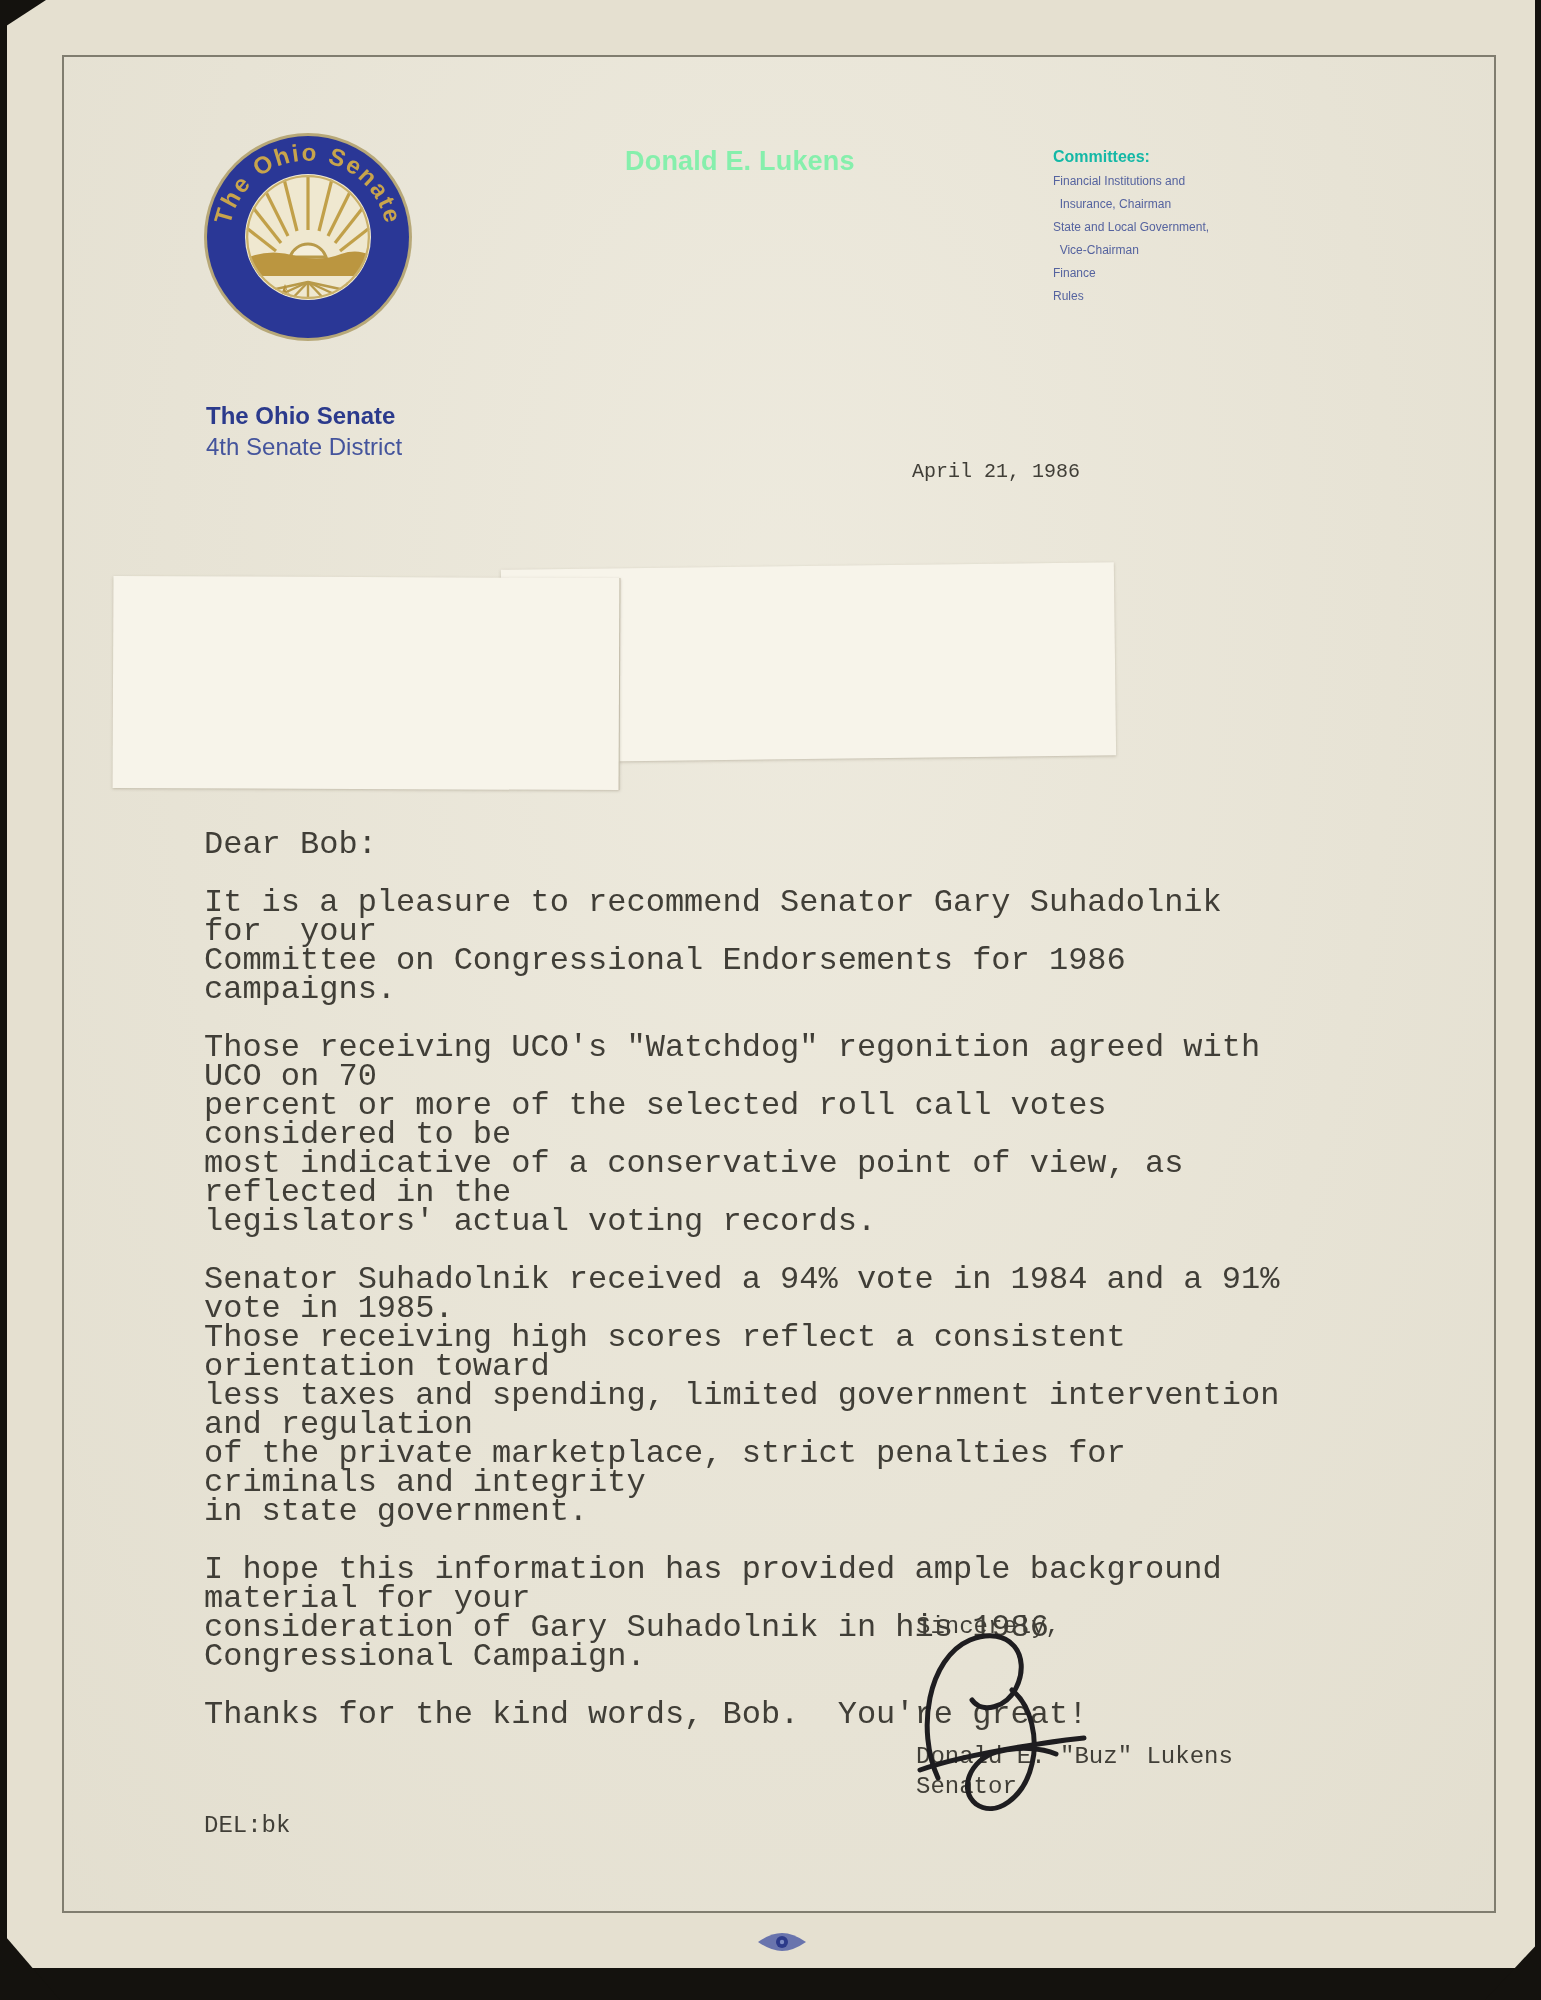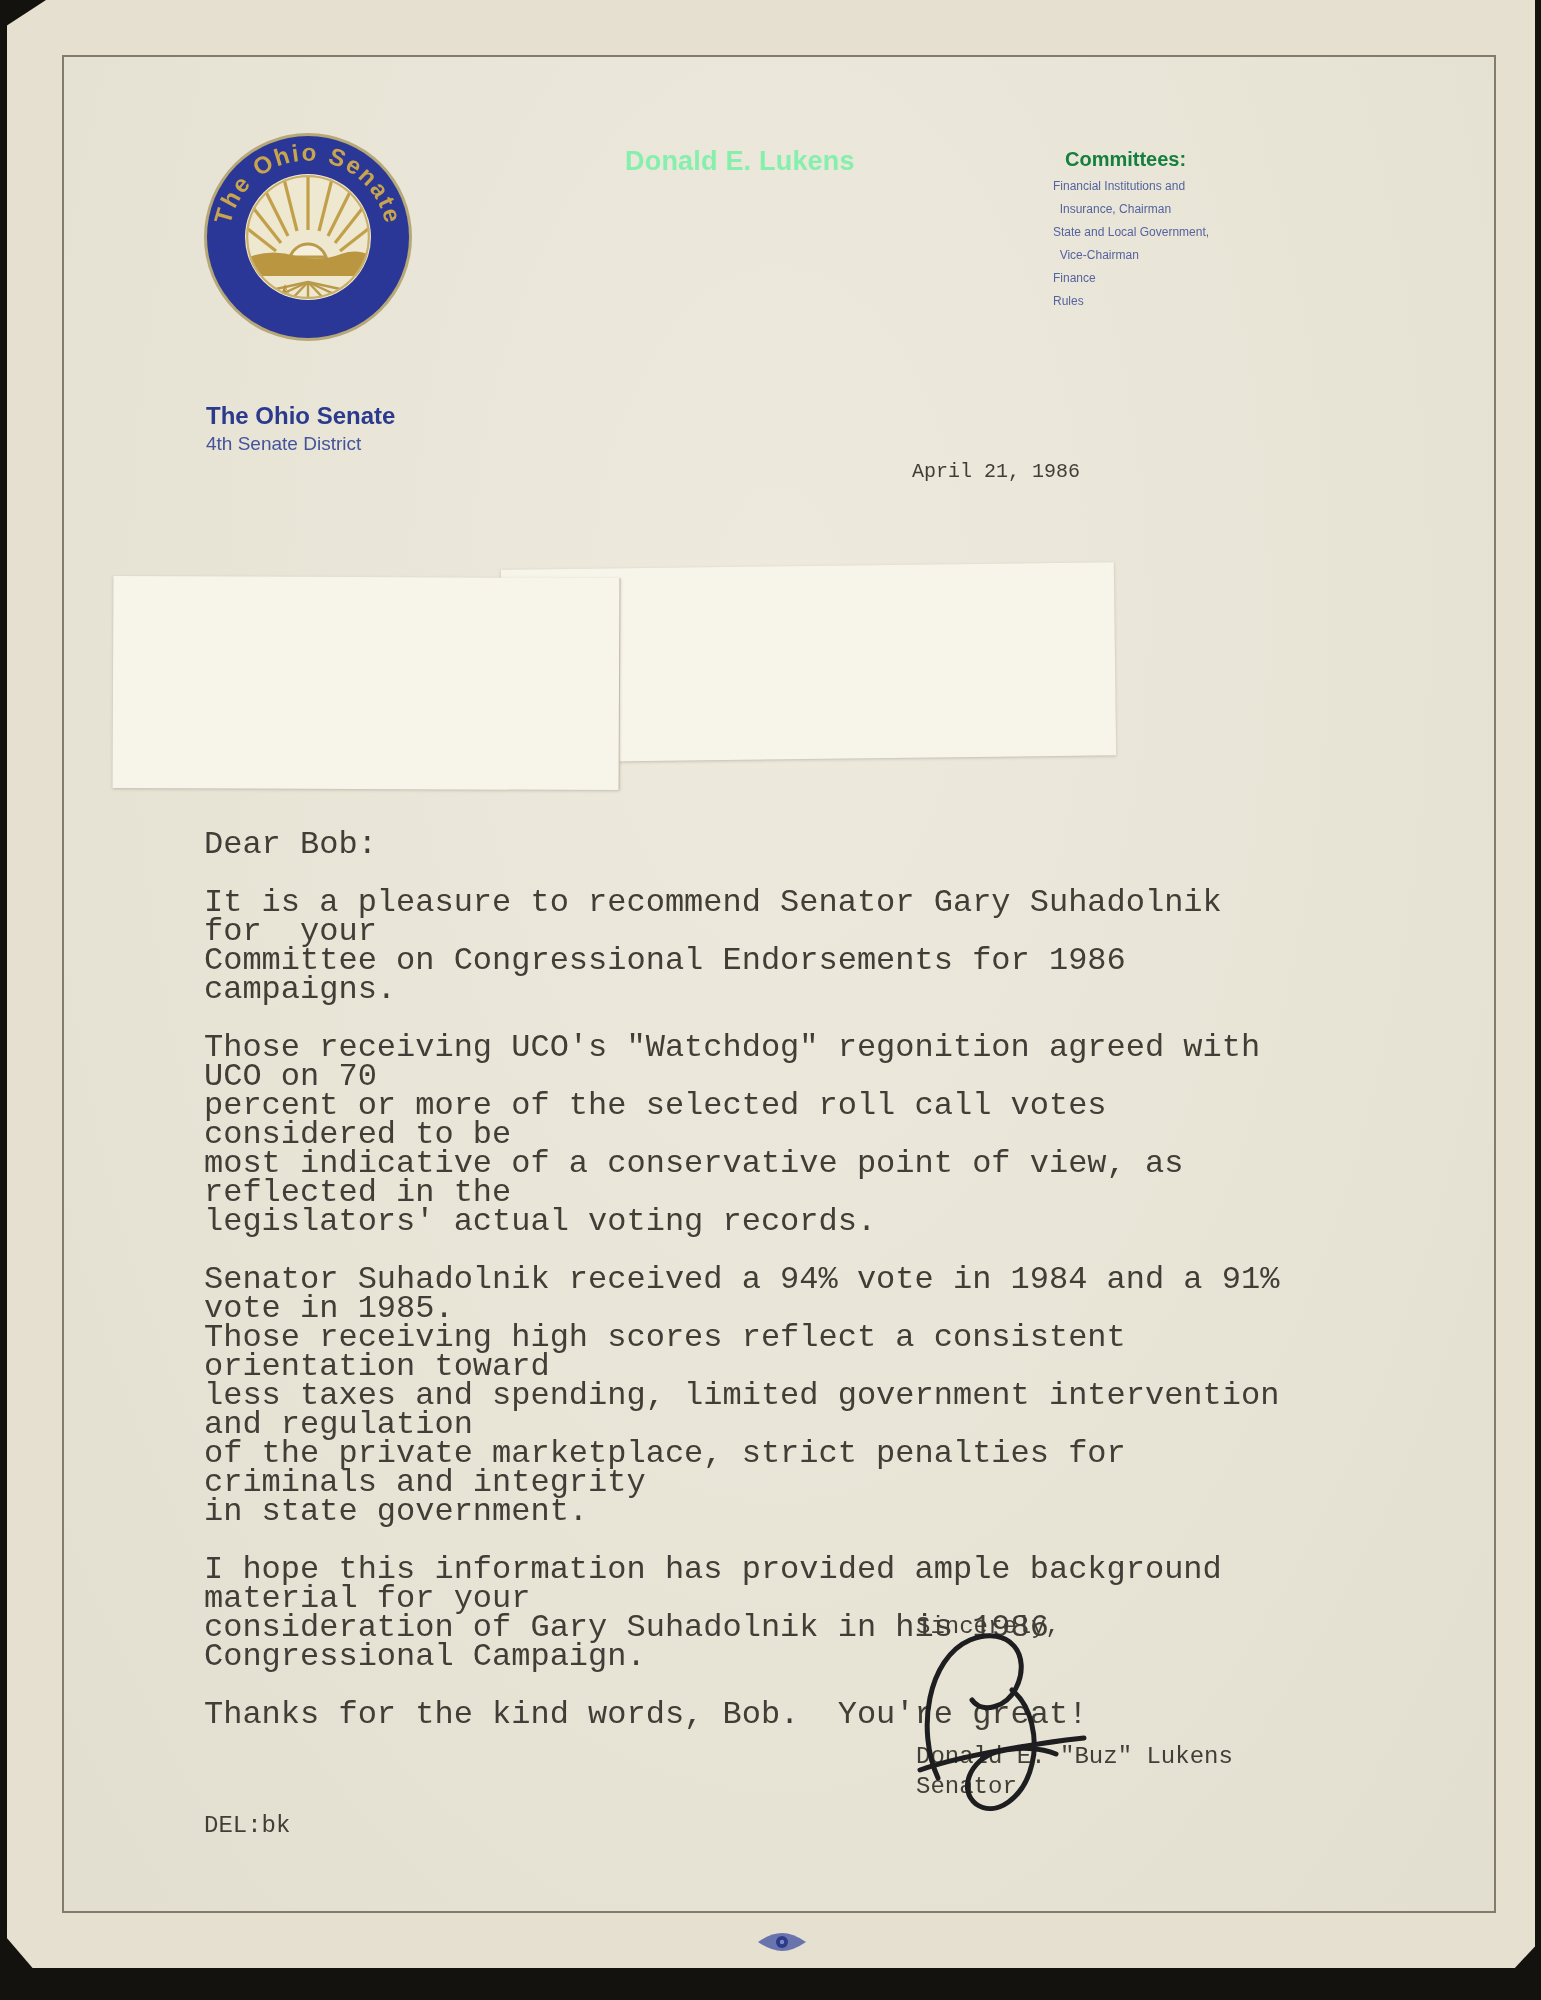--- a/index.html
+++ b/index.html
@@ -20,25 +20,25 @@
   .tape{position:absolute;background:#f7f4ea;box-shadow:0 1px 3px rgba(120,110,85,.35);}
   .tape.right{left:502px;top:566px;width:613px;height:193px;transform:rotate(-.7deg);}
   .tape.left{left:113px;top:577px;width:506px;height:212px;transform:rotate(.25deg);
              border-right:1px solid rgba(150,140,115,.55);}
   
   .seal{position:absolute;left:201px;top:126px;width:214px;height:222px;}
   .hdr-name{position:absolute;left:625px;top:146px;font-size:27px;font-weight:bold;
             color:#86efac;letter-spacing:.2px;}
   .hdr-addr{position:absolute;left:625px;top:182px;font-size:22px;line-height:30px;color:#44549c;}
   .cmt{position:absolute;left:1053px;top:148px;color:#55639f;}
-  .cmt .t{font-size:20px;font-weight:bold;color:#15803d;margin-bottom:4px;margin-left:12px;}
+  .cmt .t{font-size:16px;font-weight:bold;color:#14b8a6;margin-bottom:4px;}
   .cmt .l{font-size:12px;line-height:23px;white-space:pre;}
   .org{position:absolute;left:206px;top:402px;}
   .org .a{font-size:24px;font-weight:bold;color:#2b3a8c;}
-  .org .b{font-size:19px;color:#44549c;margin-top:3px;}
+  .org .b{font-size:24px;color:#44549c;margin-top:3px;}
   
   .mono{font-family:"Liberation Mono","DejaVu Sans Mono",monospace;color:#403e37;}
   .date{position:absolute;left:912px;top:460px;font-size:20px;}
   .body{position:absolute;left:204px;top:830px;width:1090px;font-size:32px;line-height:29px;}
   .body p{margin:0 0 29px 0;white-space:pre-wrap;}
   .close{position:absolute;left:916px;top:1612px;font-size:24px;line-height:30px;}
   .close .nm{margin-top:100px;}
   .sig{position:absolute;left:880px;top:1618px;width:240px;height:220px;pointer-events:none;}
   .ref{position:absolute;left:204px;top:1812px;font-size:24px;}
   .ornament{position:absolute;left:756px;top:1932px;width:52px;height:20px;}

